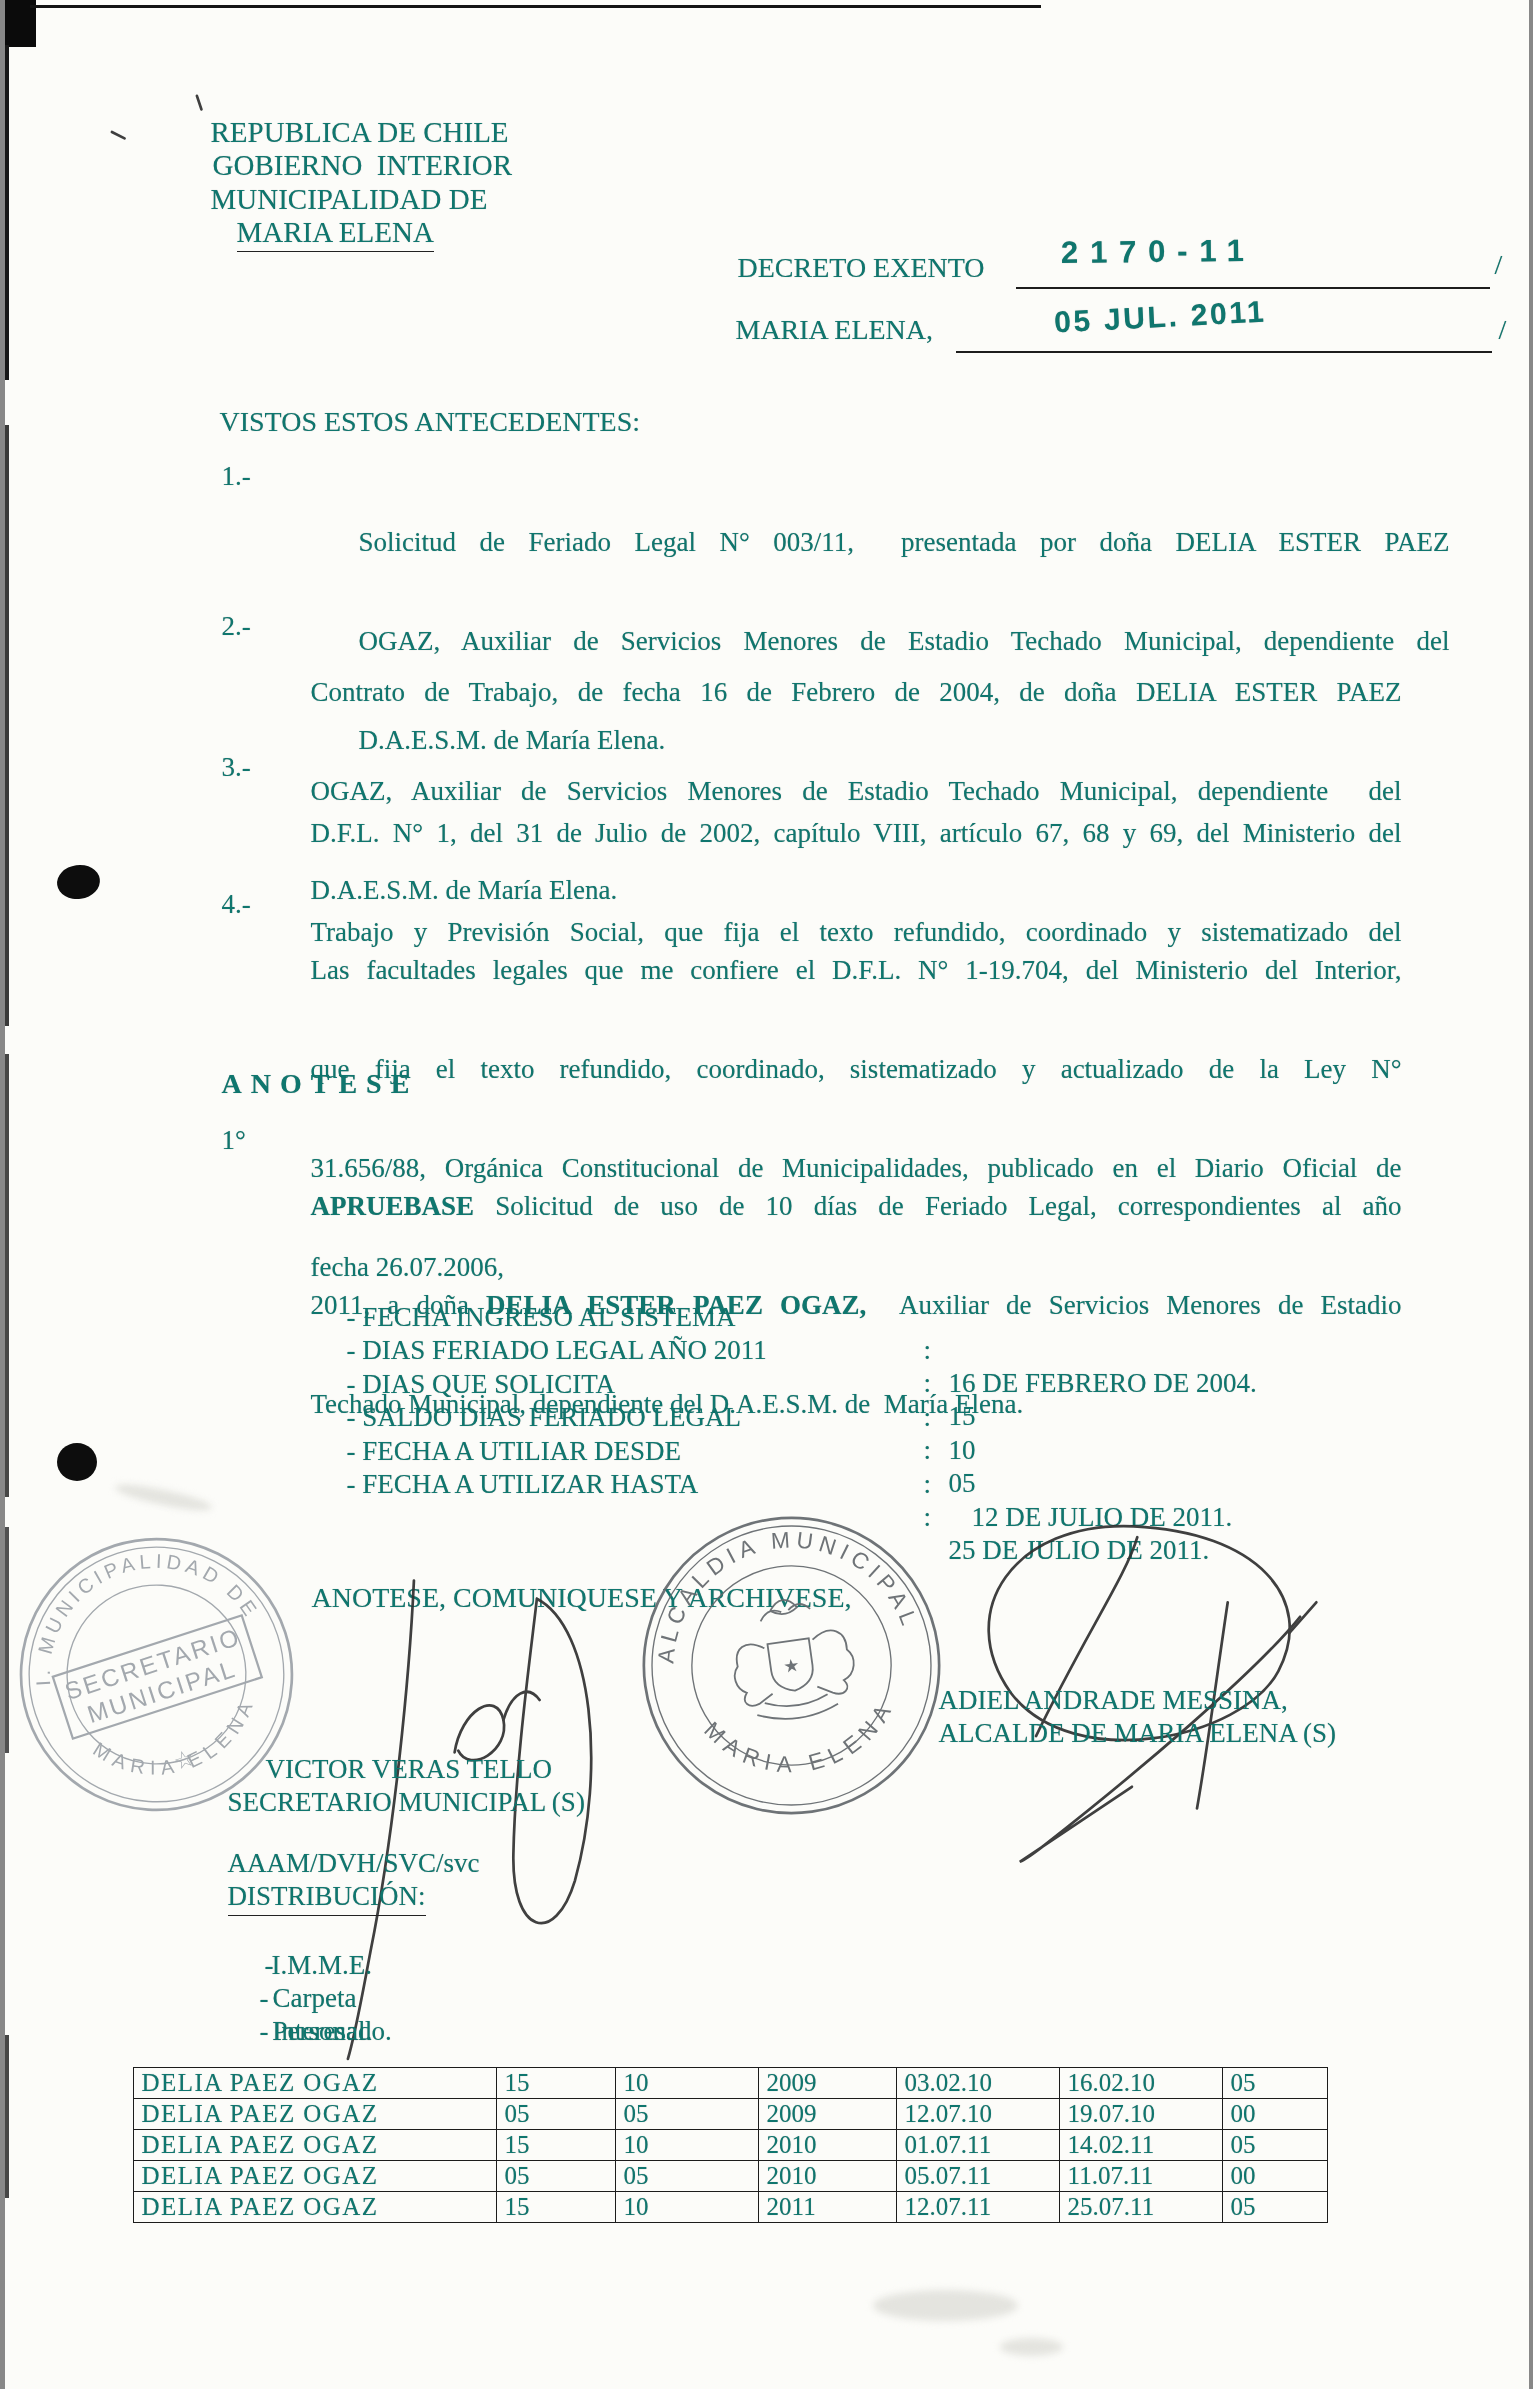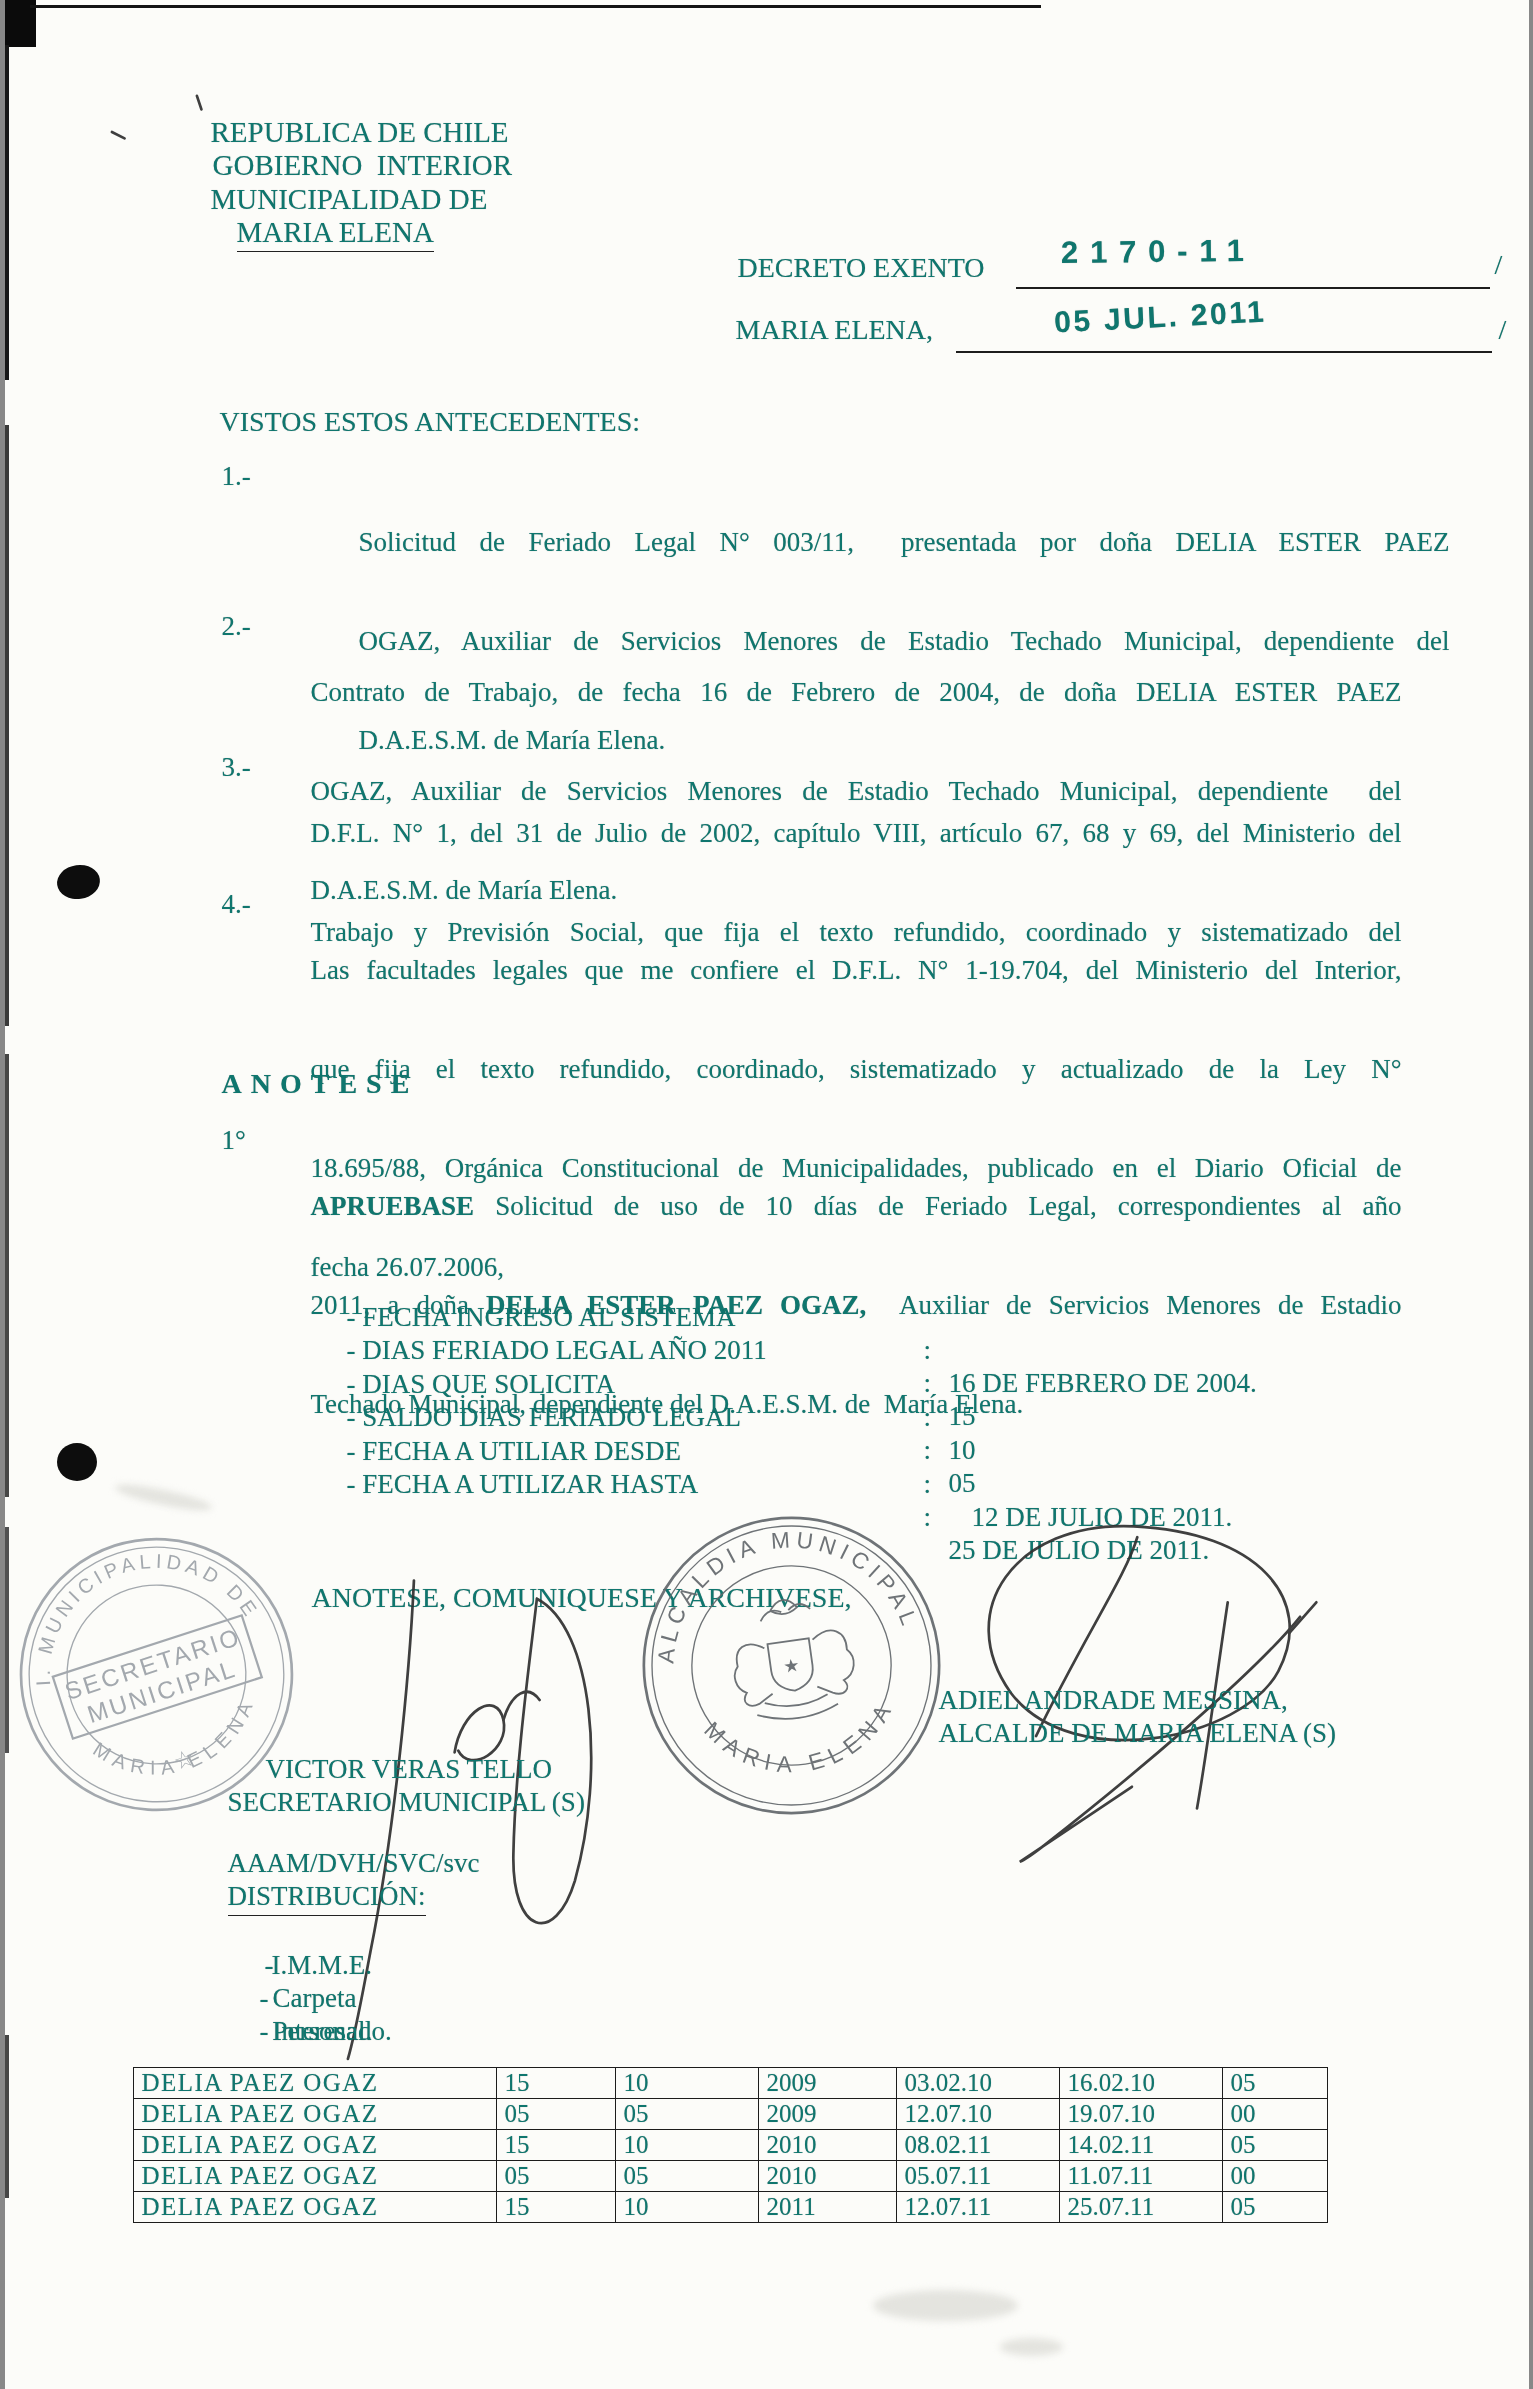--- a/index.html
+++ b/index.html
@@ -90,21 +90,21 @@
   <div class="t" style="left:217px;top:751px;">3.-</div>
   <div class="t lines" style="left:306px;top:751px;width:1091px;">
     <div class="jl">D.F.L. N° 1, del 31 de Julio de 2002, capítulo VIII, artículo 67, 68 y 69, del Ministerio del</div>
     <div class="jl">Trabajo y Previsión Social, que fija el texto refundido, coordinado y sistematizado del</div>
   </div>
 
   <div class="t" style="left:217px;top:888px;">4.-</div>
   <div class="t lines" style="left:306px;top:888px;width:1091px;">
     <div class="jl">Las facultades legales que me confiere el D.F.L. N° 1-19.704, del Ministerio del Interior,</div>
     <div class="jl">que fija el texto refundido, coordinado, sistematizado y actualizado de la Ley N°</div>
-    <div class="jl">18.695/88, Orgánica Constitucional de Municipalidades, publicado en el Diario Oficial de</div>
+    <div class="jl">31.656/88, Orgánica Constitucional de Municipalidades, publicado en el Diario Oficial de</div>
     <div>fecha 26.07.2006,</div>
   </div>
 
   <div class="t b" style="left:217px;top:1067px;font-size:28px;letter-spacing:9px;">ANOTESE</div>
 
   <div class="t" style="left:217px;top:1124px;">1°</div>
   <div class="t lines" style="left:306px;top:1124px;width:1091px;">
     <div class="jl"><span class="b">APRUEBASE</span><span> Solicitud de uso de 10 días de Feriado Legal, correspondientes al año</span></div>
     <div class="jl"><span>2011, a doña </span><span class="b">DELIA ESTER PAEZ OGAZ,</span><span>  Auxiliar de Servicios Menores de Estadio</span></div>
     <div>Techado Municipal, dependiente del D.A.E.S.M. de  María Elena.</div>
@@ -259,21 +259,21 @@
         <td>2009</td>
         <td>12.07.10</td>
         <td>19.07.10</td>
         <td>00</td>
       </tr>
       <tr>
         <td style="letter-spacing:1.4px;">DELIA PAEZ OGAZ</td>
         <td>15</td>
         <td>10</td>
         <td>2010</td>
-        <td>08.02.11</td>
+        <td>01.07.11</td>
         <td>14.02.11</td>
         <td>05</td>
       </tr>
       <tr>
         <td style="letter-spacing:1.4px;">DELIA PAEZ OGAZ</td>
         <td>05</td>
         <td>05</td>
         <td>2010</td>
         <td>05.07.11</td>
         <td>11.07.11</td>

